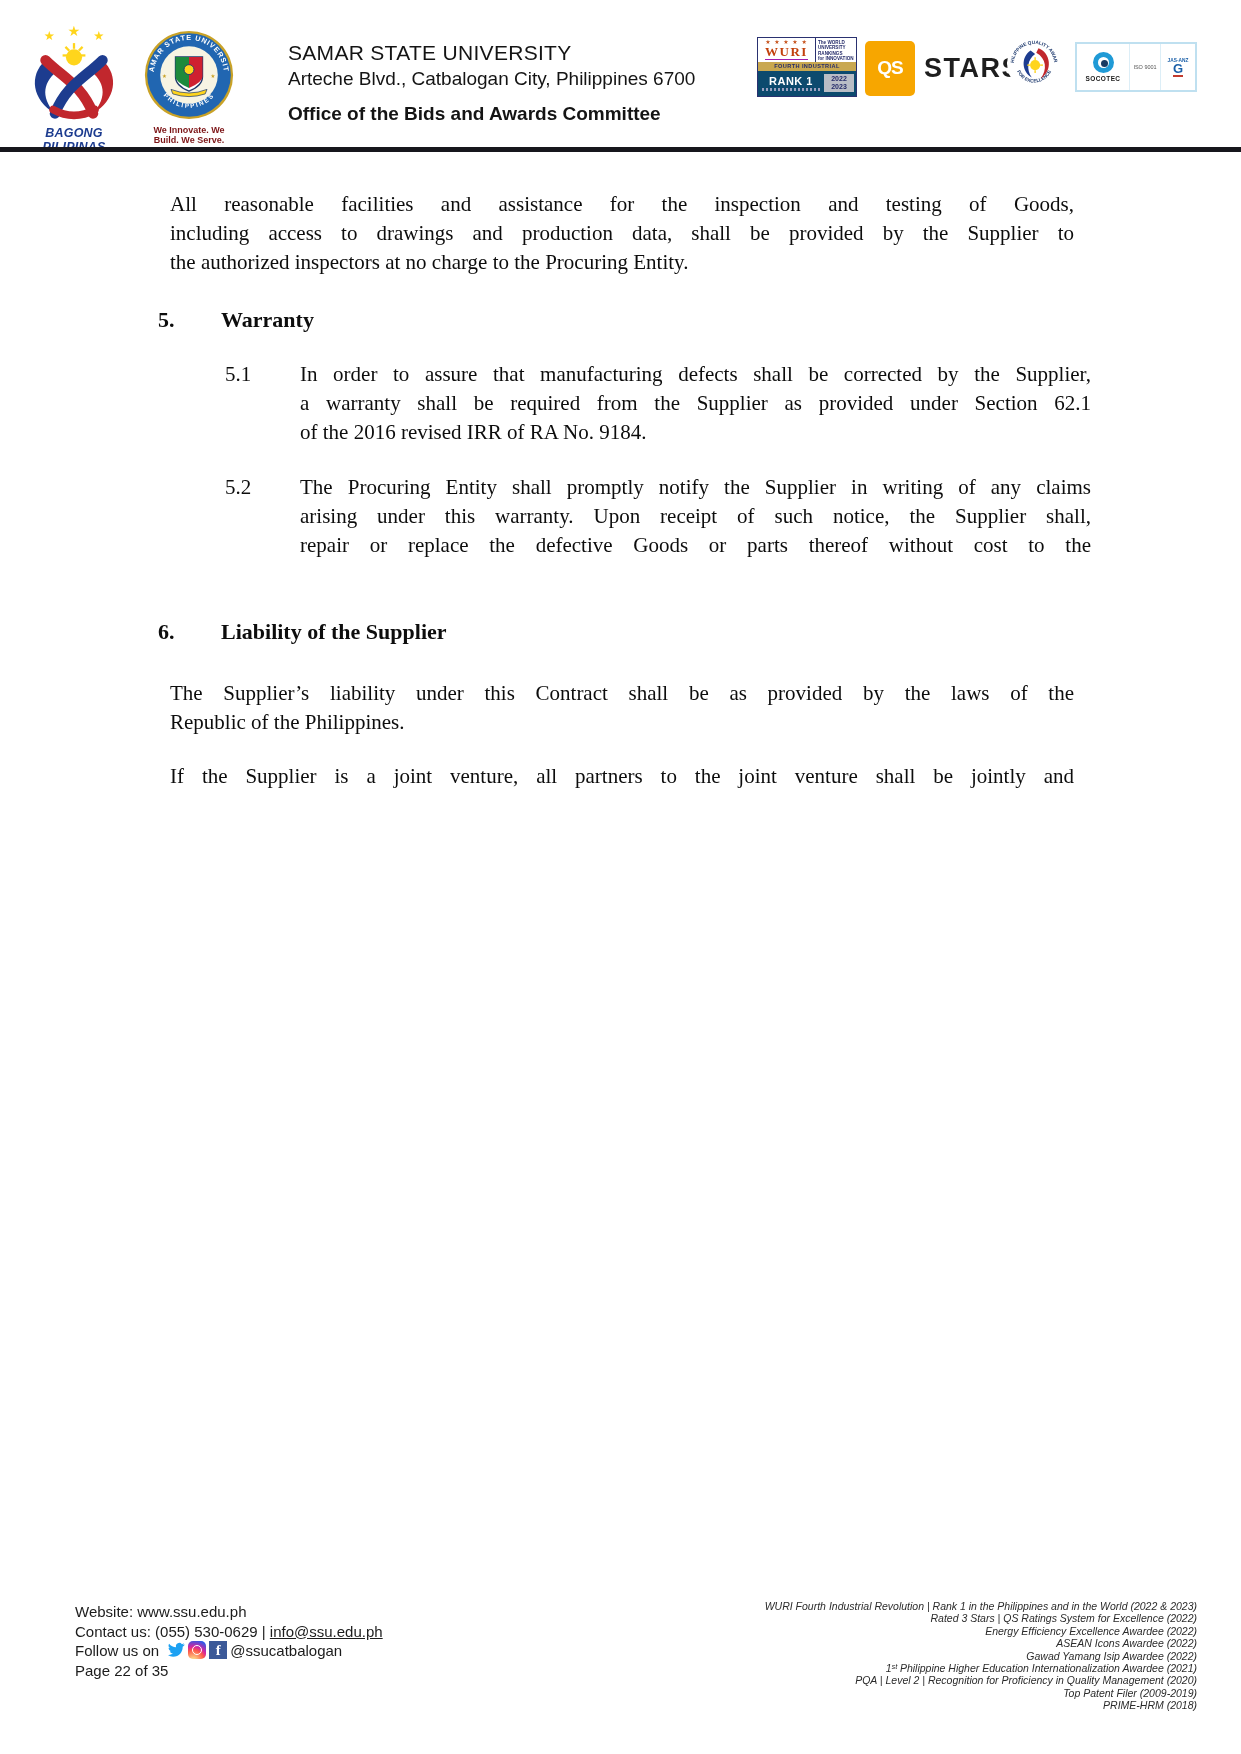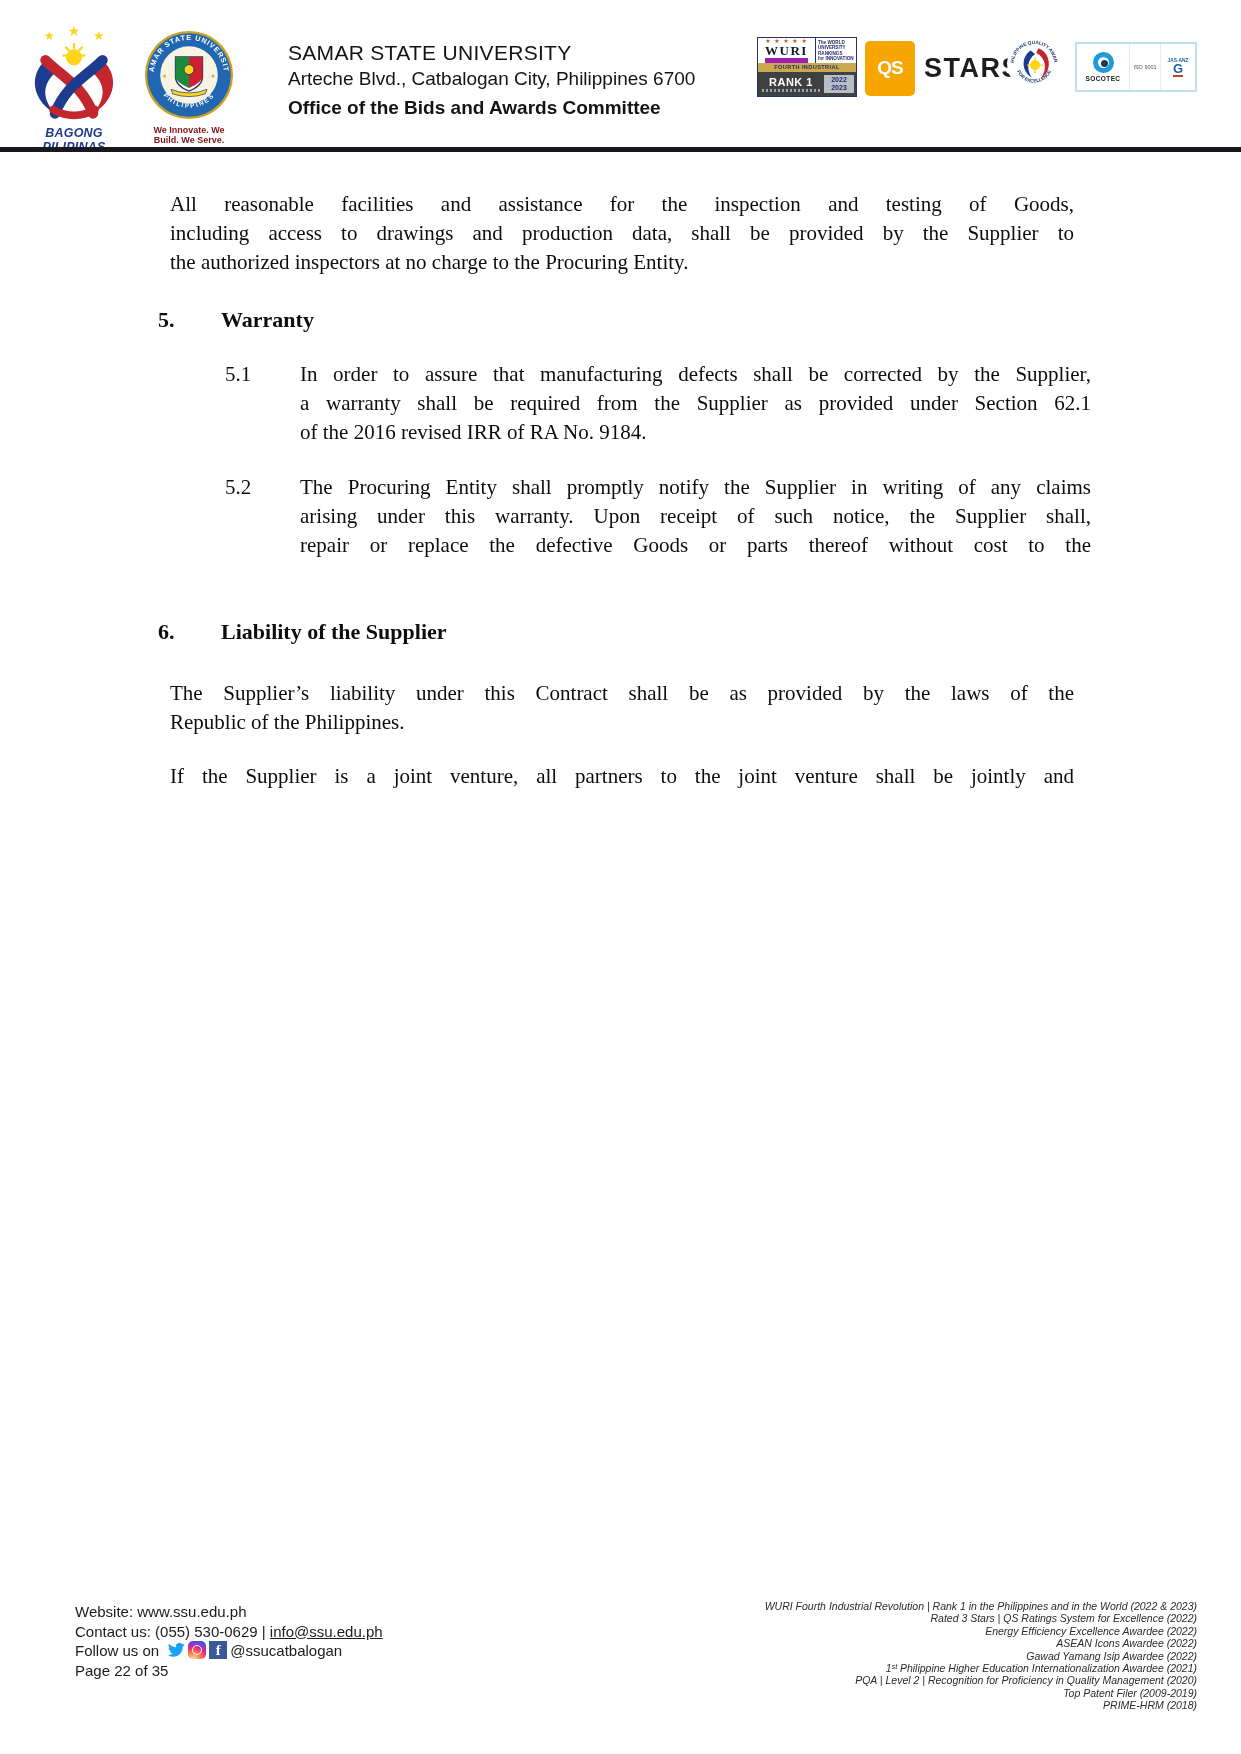--- a/index.html
+++ b/index.html
@@ -11,32 +11,32 @@
   .divider{position:absolute;top:147px;left:0;width:100%;height:5px;background:#17171d;}
 
   .bp-wrap{position:absolute;left:18px;top:26px;width:112px;text-align:center;}
   .bp-caption{margin-top:1px;font-size:12.5px;font-weight:bold;font-style:italic;color:#1d3c8f;letter-spacing:.2px;}
   .seal-wrap{position:absolute;left:141px;top:30px;width:96px;text-align:center;}
   .seal-caption{margin-top:1px;font-size:9px;color:#7c1416;font-weight:bold;}
 
   .hdr-text{position:absolute;left:288px;top:41px;color:#141414;}
   .hdr-line1{font-size:21px;letter-spacing:.3px;}
   .hdr-line2{font-size:19px;margin-top:3px;}
-  .hdr-line3{font-size:19px;font-weight:bold;margin-top:7px;}
+  .hdr-line3{font-size:19px;font-weight:bold;margin-top:13px;}
 
   
   .wuri{position:absolute;left:757px;top:37px;width:100px;height:60px;border:1px solid #2a3170;
         box-sizing:border-box;background:#fff;font-family:"Liberation Sans",sans-serif;display:flex;flex-direction:column;}
   .wuri-top{flex:1;display:flex;}
   .wuri-left{width:57px;border-right:1px solid #2a3170;display:flex;flex-direction:column;align-items:center;justify-content:center;}
   .wuri-stars{font-size:6px;color:#c7541e;letter-spacing:1px;line-height:6px;}
-  .wuri-word{font-family:"Liberation Serif",serif;font-weight:bold;font-size:13px;color:#0f172a;letter-spacing:1.5px;line-height:14px;border-bottom:5px solid #a21caf;}
+  .wuri-word{font-family:"Liberation Serif",serif;font-weight:bold;font-size:13px;color:#c2410c;letter-spacing:1.5px;line-height:14px;border-bottom:1px solid #a21caf;}
   .wuri-tag{flex:1;padding:2px 1px 0 2px;font-size:4.6px;line-height:5.4px;color:#252c6a;font-weight:bold;}
   .wuri-band{background:#c9a850;color:#252c6a;font-size:5.6px;font-weight:bold;text-align:center;letter-spacing:.4px;line-height:9px;height:9px;}
-  .wuri-bottom{height:38px;background:#404040;display:flex;align-items:center;}
+  .wuri-bottom{height:38px;background:#0c4a6e;display:flex;align-items:center;}
   .wuri-rank{flex:1;text-align:center;color:#fff;}
   .wuri-rank-main{font-size:11px;font-weight:bold;letter-spacing:.5px;line-height:12px;}
   .wuri-rank-sub{height:3px;margin:1px 4px 0 4px;background:repeating-linear-gradient(90deg,#9aa0c0 0 2px,transparent 2px 4px);}
   .wuri-years{width:30px;margin-right:2px;background:#b9bdc6;color:#252c6a;font-size:7px;font-weight:bold;text-align:center;line-height:8px;padding:1px 0;}
 
   
   .qs-wrap{position:absolute;left:865px;top:40px;height:56px;display:flex;align-items:center;font-family:"Liberation Sans",sans-serif;}
   .qs-box{width:50px;height:55px;background:#f7a600;border-radius:5px;color:#fff;font-weight:bold;font-size:19px;display:flex;align-items:center;justify-content:center;letter-spacing:-1px;}
   .qs-stars{margin-left:9px;font-size:27px;font-weight:bold;color:#1e1e1e;letter-spacing:1.5px;}
 

